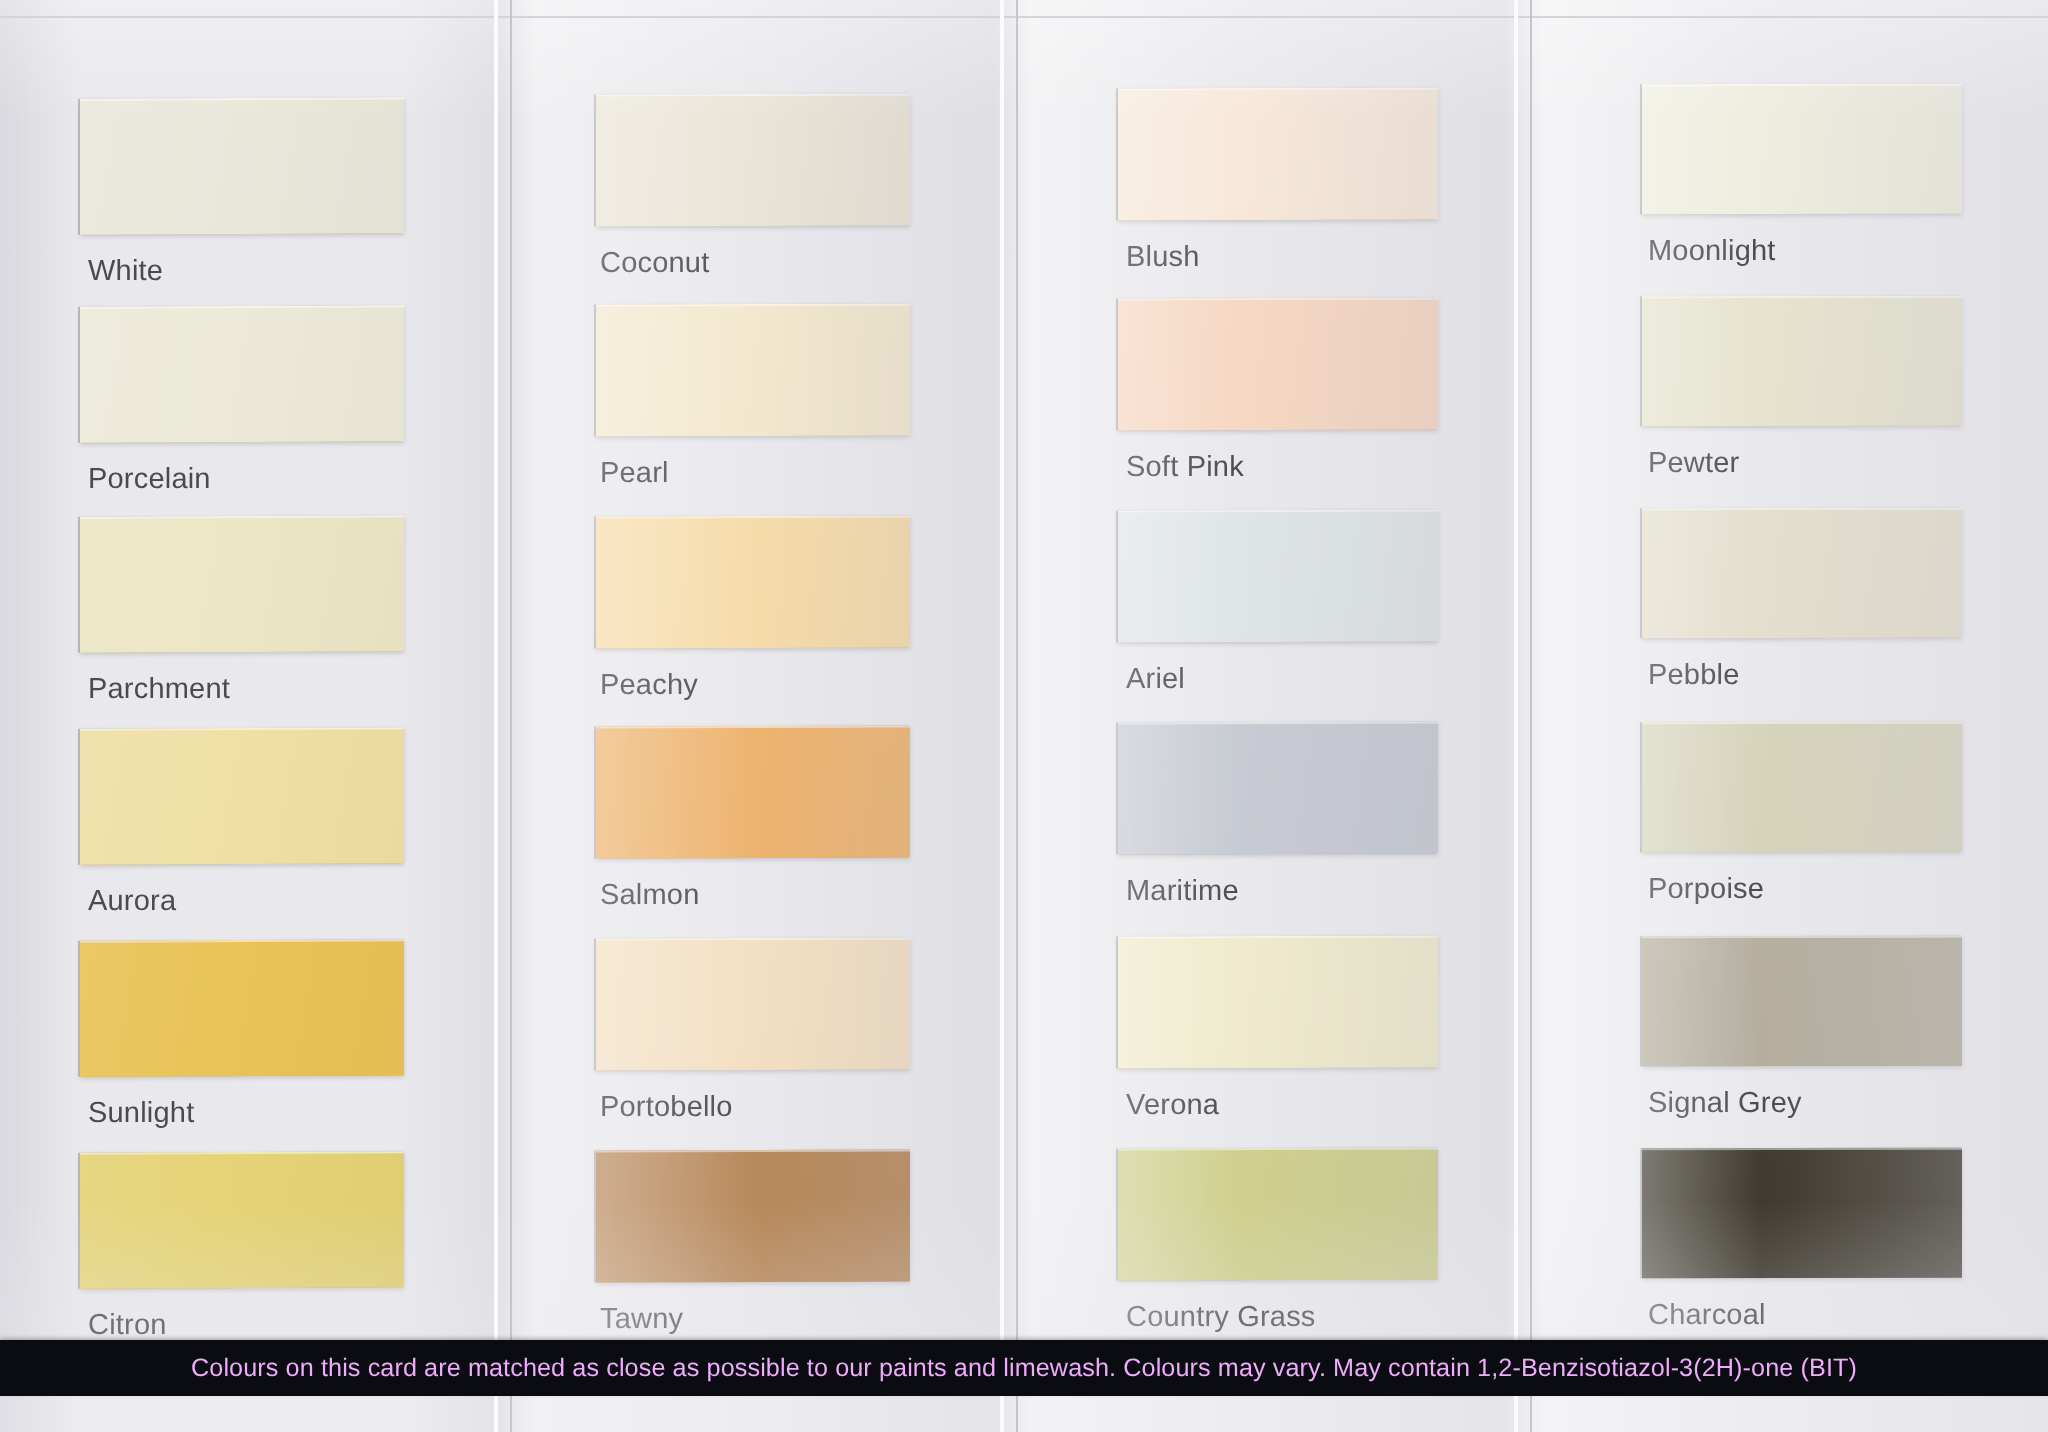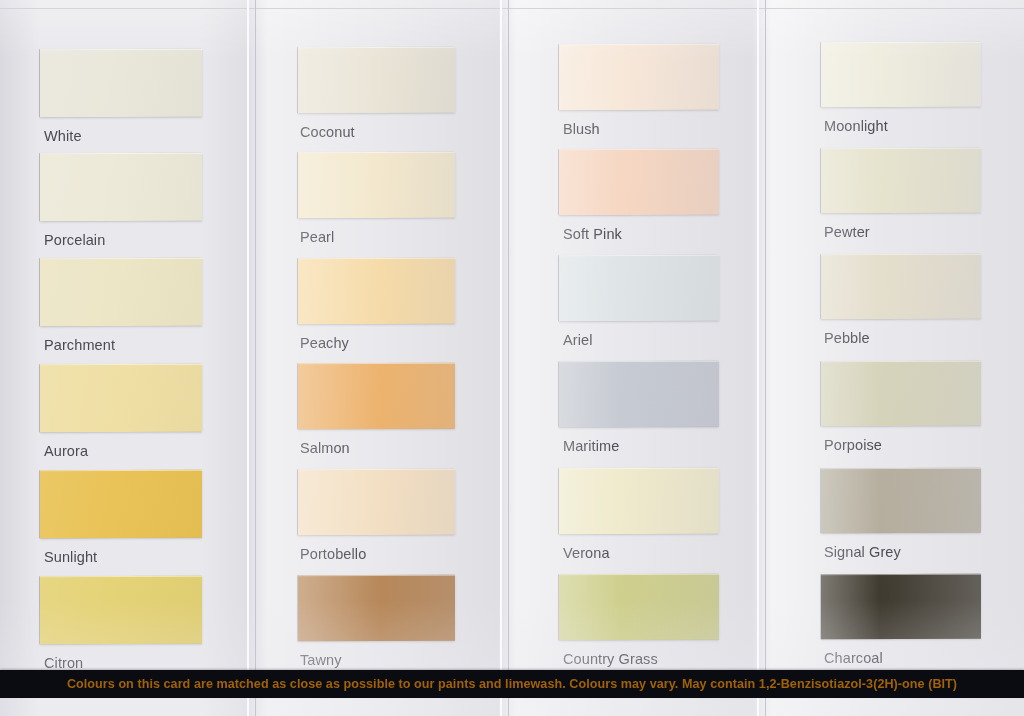--- a/index.html
+++ b/index.html
@@ -140,24 +140,24 @@
     color: #ffffff;
     display: flex;
     align-items: center;
     justify-content: center;
     z-index: 8;
     box-shadow: 0 -1px 2px rgba(0,0,0,0.25);
   }
 
   .footer-text {
     font-size: 12.6px;
-    font-weight: bold;
+    font-weight: normal;
     letter-spacing: 0.05px;
     white-space: nowrap;
-    color: #a16207;
+    color: #f0abfc;
   }
 
   
   .bottom-strip {
     position: absolute;
     left: 0;
     width: 1024px;
     bottom: 0;
     background: #edecf0;
     z-index: 5;

